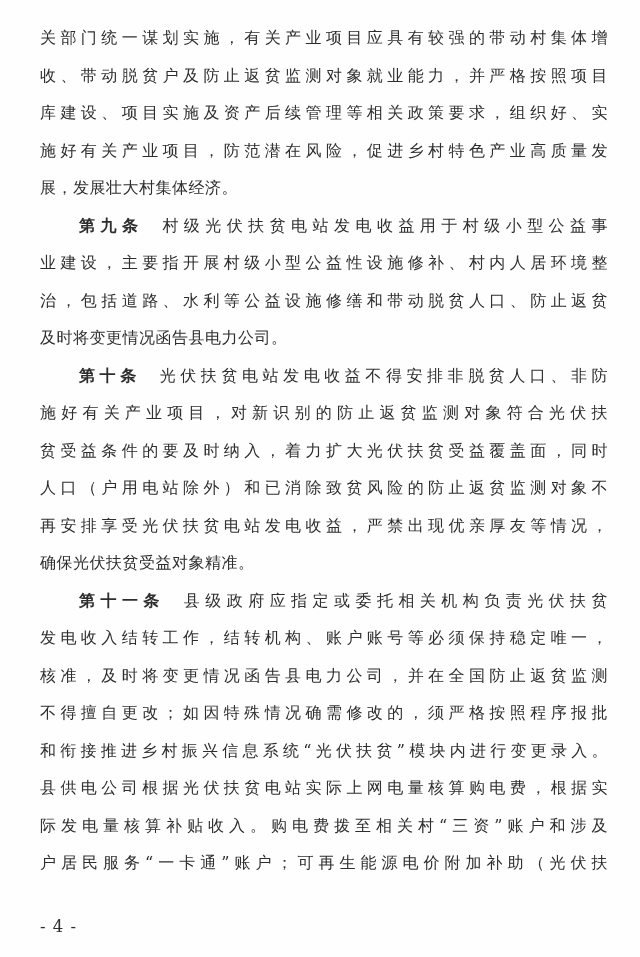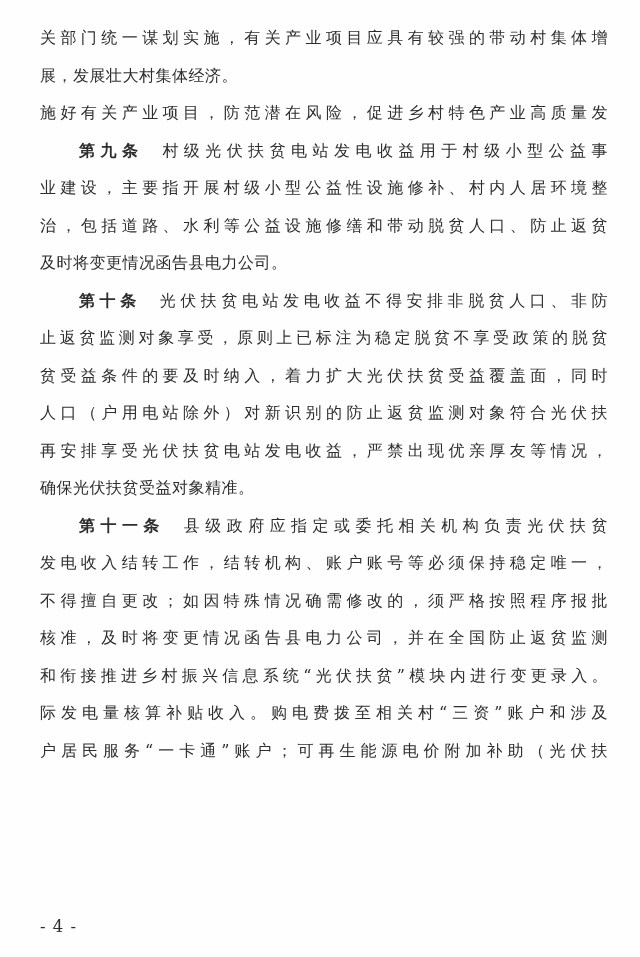--- a/index.html
+++ b/index.html
@@ -55,52 +55,55 @@
   }
 </style>
 </head>
 <body>
 
 <div class="page">
   <div class="content">
 
     <div>
       <div class="line">关部门统一谋划实施，有关产业项目应具有较强的带动村集体增</div>
+      <div class="line">收、带动脱贫户及防止返贫监测对象就业能力，并严格按照项目</div>
+      <div class="line">库建设、项目实施及资产后续管理等相关政策要求，组织好、实</div>
+      <div class="line">施好有关产业项目，防范潜在风险，促进乡村特色产业高质量发</div>
       <div class="line end">展，发展壮大村集体经济。</div>
-      <div class="line">施好有关产业项目，防范潜在风险，促进乡村特色产业高质量发</div>
     </div>
 
     <div>
       <div class="line first">
         <span class="head">第九条</span><span>村级光伏扶贫电站发电收益用于村级小型公益事</span>
       </div>
       <div class="line">业建设，主要指开展村级小型公益性设施修补、村内人居环境整</div>
       <div class="line">治，包括道路、水利等公益设施修缮和带动脱贫人口、防止返贫</div>
       <div class="line end">及时将变更情况函告县电力公司。</div>
     </div>
 
     <div>
       <div class="line first">
         <span class="head">第十条</span><span>光伏扶贫电站发电收益不得安排非脱贫人口、非防</span>
       </div>
-      <div class="line">止返贫监测对象享受，原则上已标注为稳定脱贫不享受政策的脱贫</div>
+      <div class="line">施好有关产业项目，对新识别的防止返贫监测对象符合光伏扶</div>
       <div class="line">贫受益条件的要及时纳入，着力扩大光伏扶贫受益覆盖面，同时</div>
-      <div class="line">人口（户用电站除外）对新识别的防止返贫监测对象符合光伏扶</div>
+      <div class="line">人口（户用电站除外）和已消除致贫风险的防止返贫监测对象不</div>
       <div class="line">再安排享受光伏扶贫电站发电收益，严禁出现优亲厚友等情况，</div>
       <div class="line end">确保光伏扶贫受益对象精准。</div>
     </div>
 
     <div>
       <div class="line first">
         <span class="head">第十一条</span><span>县级政府应指定或委托相关机构负责光伏扶贫</span>
       </div>
       <div class="line">发电收入结转工作，结转机构、账户账号等必须保持稳定唯一，</div>
+      <div class="line">核准，及时将变更情况函告县电力公司，并在全国防止返贫监测</div>
       <div class="line">不得擅自更改；如因特殊情况确需修改的，须严格按照程序报批</div>
-      <div class="line">核准，及时将变更情况函告县电力公司，并在全国防止返贫监测</div>
       <div class="line">和衔接推进乡村振兴信息系统“光伏扶贫”模块内进行变更录入。</div>
+      <div class="line">县供电公司根据光伏扶贫电站实际上网电量核算购电费，根据实</div>
       <div class="line">际发电量核算补贴收入。购电费拨至相关村“三资”账户和涉及</div>
       <div class="line">户居民服务“一卡通”账户；可再生能源电价附加补助（光伏扶</div>
     </div>
 
   </div>
 
   <div class="page-number">- 4 -</div>
 </div>
 
 </body></html>

